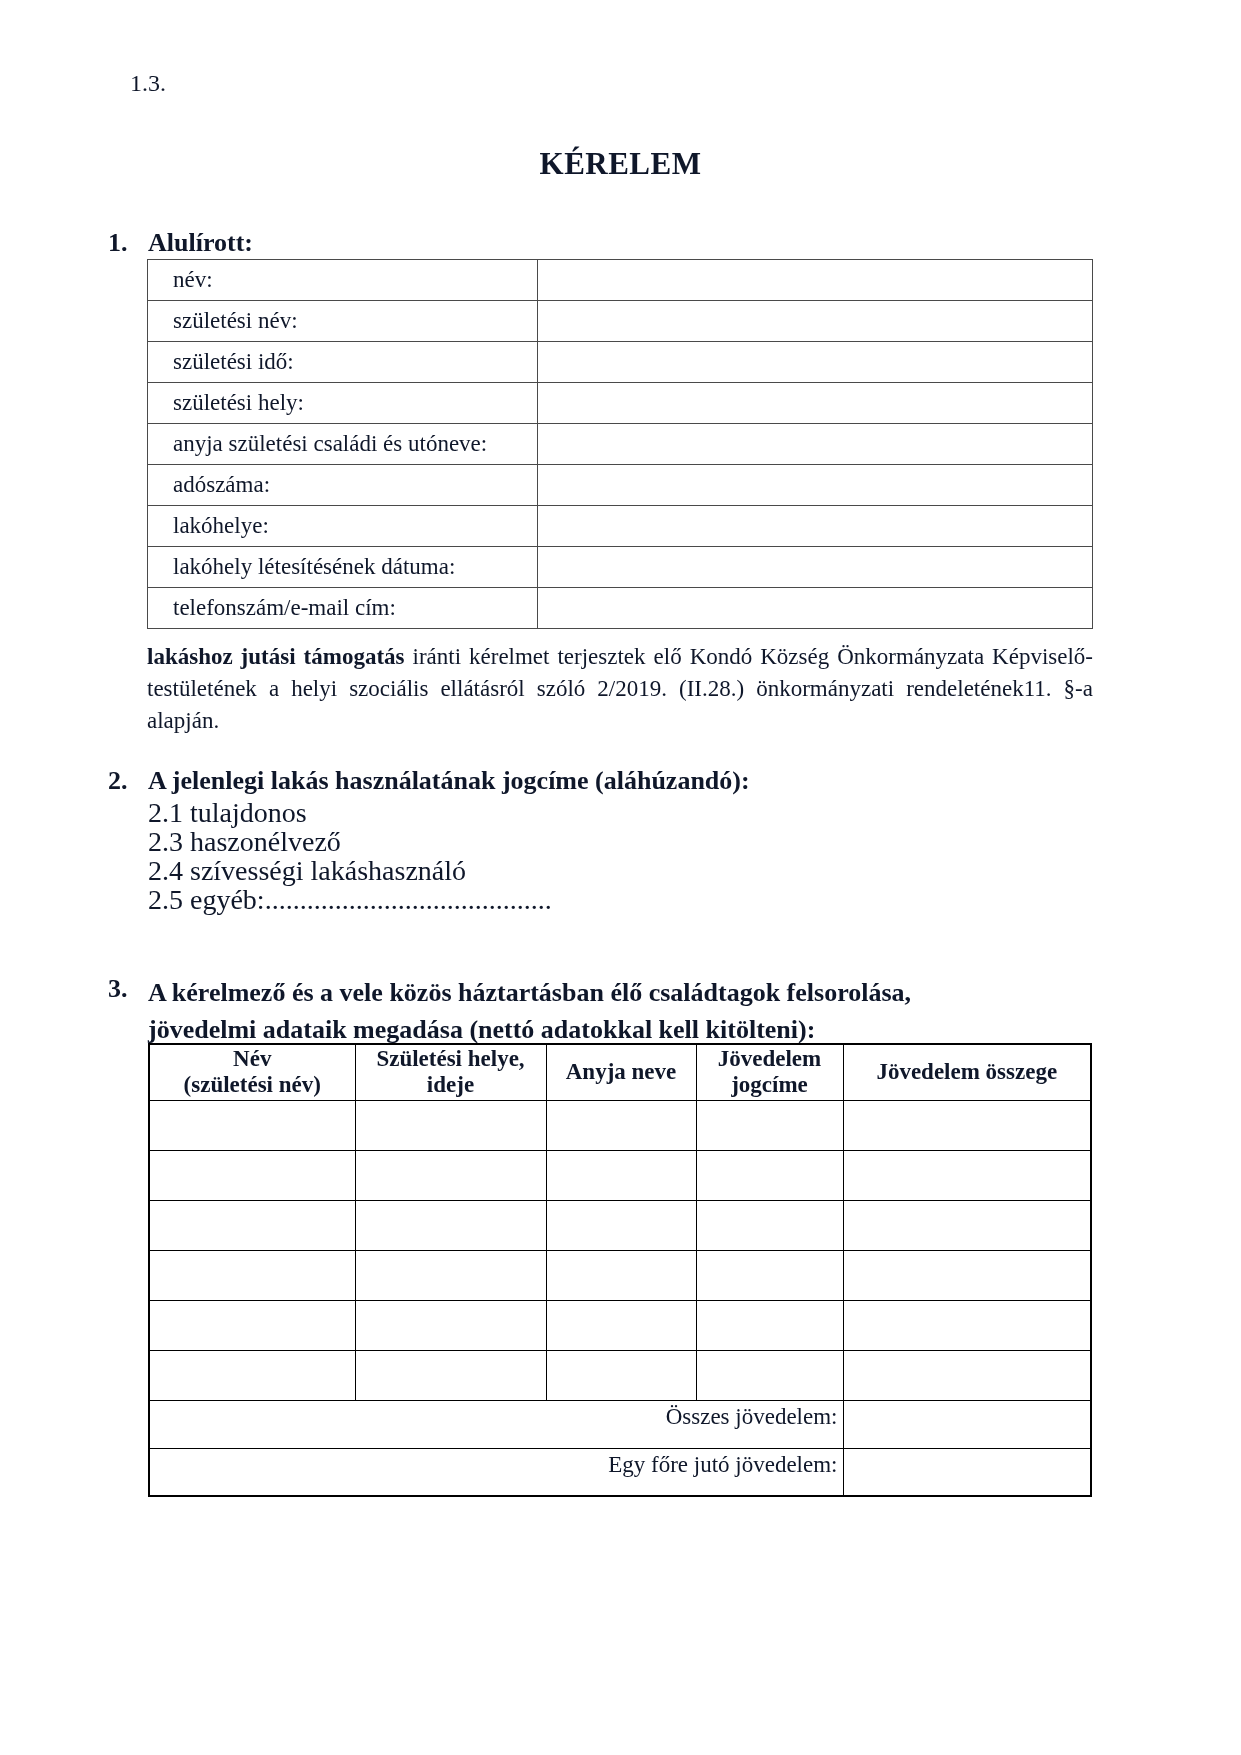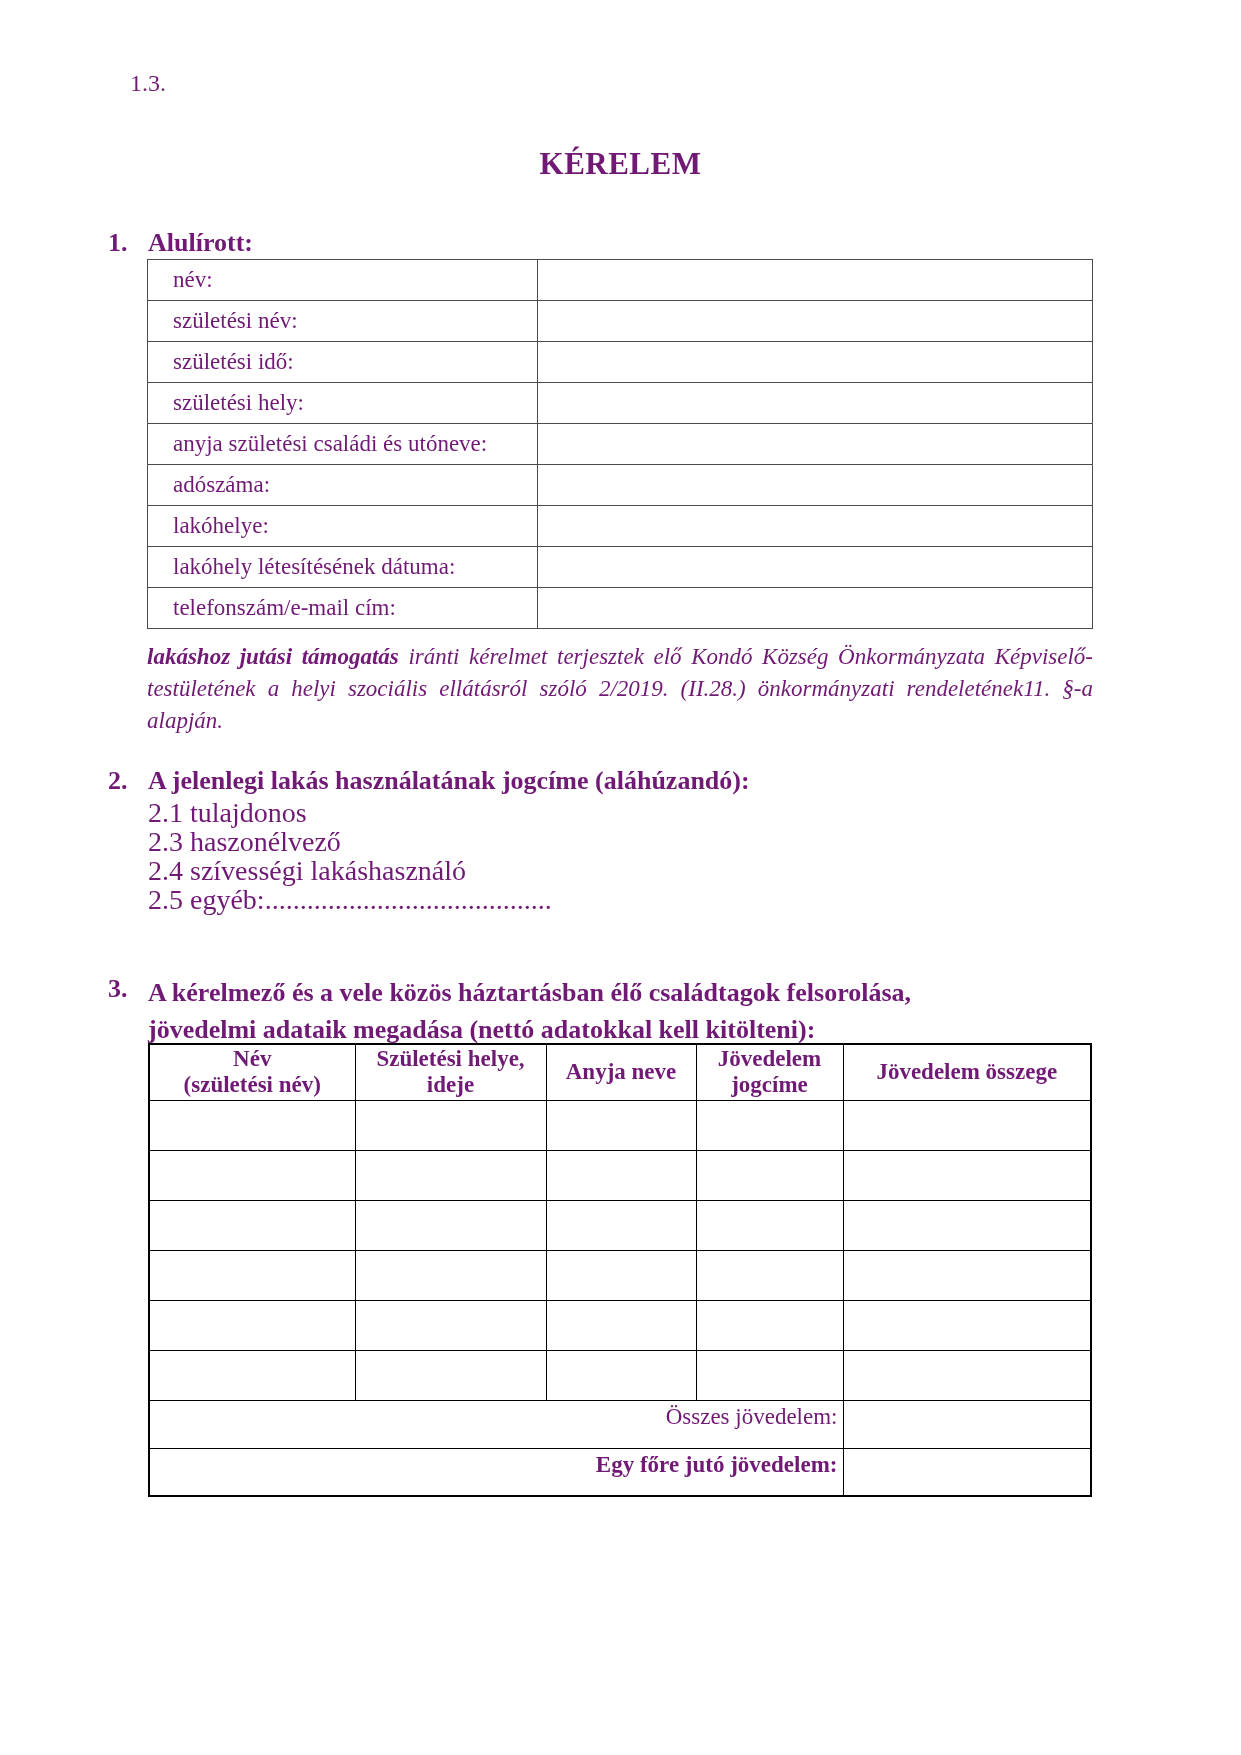--- a/index.html
+++ b/index.html
@@ -4,21 +4,21 @@
 <title>Kérelem – Lakáshoz jutás támogatás iránt</title>
 <style>
   * { margin:0; padding:0; box-sizing:border-box; }
   html,body { background:#e8e8e8; }
   .page {
     position:relative;
     width:1241px; height:1755px;
     margin:0 auto;
     background:#ffffff;
     font-family:"Liberation Serif","DejaVu Serif",serif;
-    color:#701a75;
+    color:#0f172a;
     overflow:hidden;
   }
   .corner-label {
     position:absolute; left:130px; top:70px;
     font-size:24px;
   }
   .doc-title {
     position:absolute; left:0; width:1241px;
     text-align:center; font-weight:700; font-size:31px;
     letter-spacing:0.5px;
@@ -46,21 +46,21 @@
   table.applicant td {
     border:1px solid #4a4a4a;
     height:41px; font-size:23px; vertical-align:middle;
   }
   table.applicant td.lbl { width:390px; padding-left:25px; }
   table.applicant td.val { width:556px; }
 
   
   .intro-para {
     position:absolute; left:147px; top:641px; width:946px;
-    font-size:23px; line-height:32px; text-align:justify;font-style:italic;
+    font-size:23px; line-height:32px; text-align:justify;
   }
   .intro-para .lead { font-weight:700; }
 
   
   .title-list {
     position:absolute; left:148px; top:798px;
     font-size:28px; line-height:29px;
   }
 
   
@@ -73,21 +73,21 @@
   table.income th {
     height:56px; font-size:23px; font-weight:700;
     text-align:center; vertical-align:middle;
     line-height:26px; white-space:pre-line; padding:0 4px;
   }
   table.income td.empty-cell { height:50px; }
   table.income td.sum-label {
     height:48px; font-size:23px; text-align:right;
     vertical-align:top; padding:3px 5px 0 0;
   }
-  table.income tr.per-capita td.sum-label { font-weight:700; }
+  table.income tr.per-capita td.sum-label { font-weight:400; }
   table.income td.sum-value { vertical-align:top; }
   .c1{width:206px}.c2{width:191px}.c3{width:150px}.c4{width:147px}.c5{width:248px}
 </style>
 </head>
 <body>
 
 <div class="page">
 
   <div class="corner-label">1.3.</div>
 

